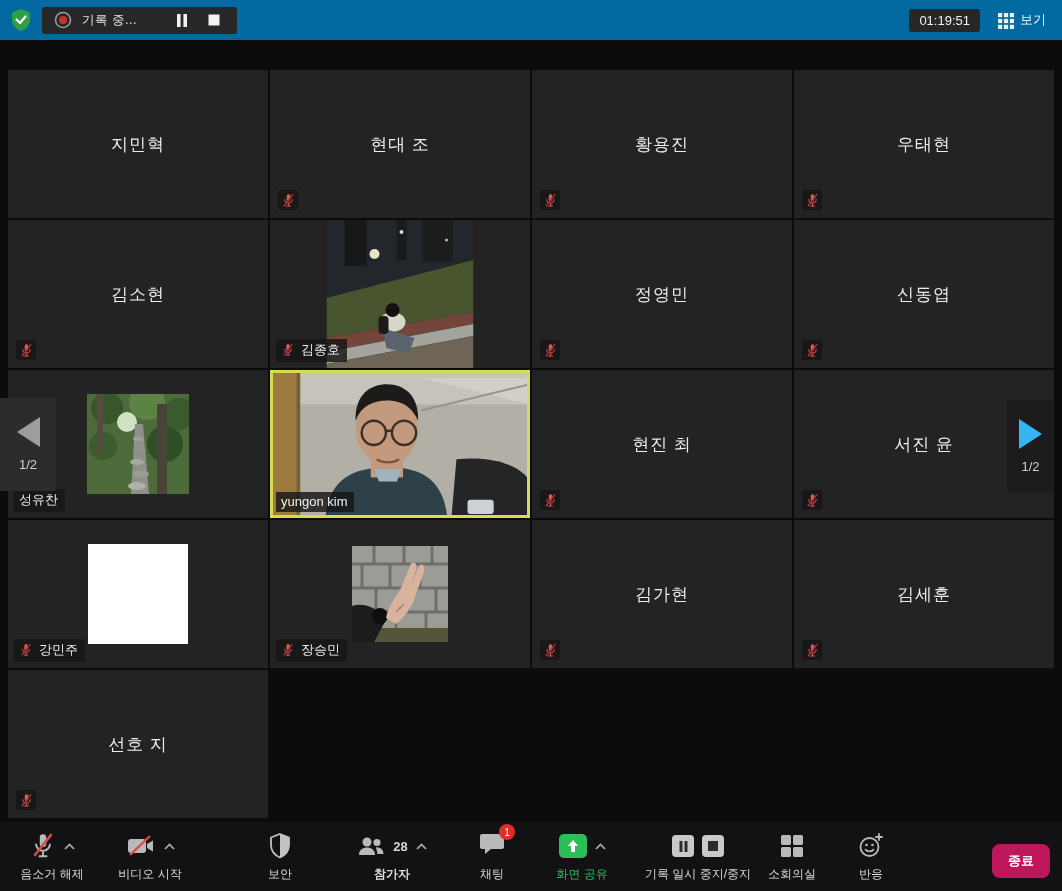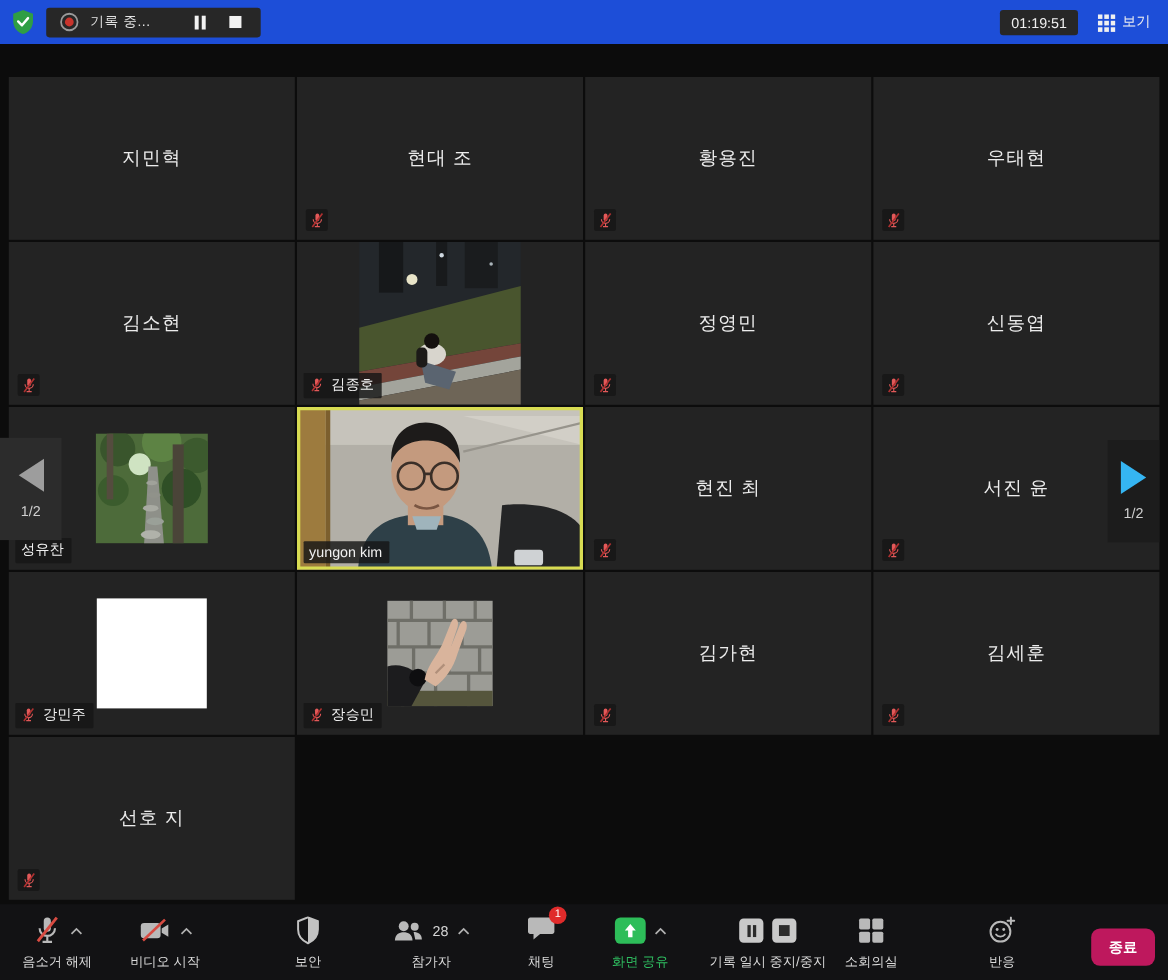--- a/index.html
+++ b/index.html
@@ -1,21 +1,21 @@
 <!DOCTYPE html>
 <html><head>
 <meta charset="utf-8">
 <style>
   * { margin:0; padding:0; box-sizing:border-box; }
   html,body { width:1062px; height:891px; background:#0c0c0c; overflow:hidden;
               font-family:"Liberation Sans", sans-serif; }
   body { position:relative; color:#e6e6e6; }
 
   
-  .topbar { position:absolute; top:0; left:0; width:100%; height:40px; background:#1d4ed8;
+  .topbar { position:absolute; top:0; left:0; width:100%; height:40px; background:#0369a1;
             display:flex; align-items:center; }
   .shield-btn { margin-left:8px; width:26px; height:26px; display:flex; align-items:center; justify-content:center; cursor:pointer; }
   .rec-pill { margin-left:8px; height:27px; background:#272727; border-radius:3px;
               display:flex; align-items:center; padding:0 12px; gap:10px; }
   .rec-pill .rec-label { font-size:12.5px; color:#e3e3e3; letter-spacing:.5px; }
   .rec-ctrl { width:22px; height:22px; display:flex; align-items:center; justify-content:center; cursor:pointer; }
   .pill-gap { width:14px; }
   .topbar-right { margin-left:auto; display:flex; align-items:center; gap:12px; margin-right:10px; }
   .timer-box { background:#272727; border-radius:3px; padding:4px 10px; font-size:13px; color:#f0f0f0; }
   .view-btn { display:flex; align-items:flex-end; gap:6px; font-size:13px; color:#f0f0f0; cursor:pointer; padding:4px 6px; }
@@ -418,21 +418,21 @@
   <div class="tb-item" style="left:248px; width:64px;">
     <div class="tb-icon-row">
       <svg width="22" height="26" viewBox="0 0 22 26">
         <path d="M11 1 L20 4.5 V12 C20 18.5 15.5 22.5 11 24.5 C6.5 22.5 2 18.5 2 12 V4.5 Z" fill="none" stroke="#c2c2c2" stroke-width="1.8"></path>
         <path d="M11 1 L20 4.5 V12 C20 18.5 15.5 22.5 11 24.5 Z" fill="#c2c2c2"></path>
       </svg>
     </div>
     <div class="tb-label">보안</div>
   </div>
 
-  <div class="tb-item" style="left:340px; width:104px;">
+  <div class="tb-item" style="left:340px; width:104px;font-weight:bold;">
     <div class="tb-icon-row">
       <svg width="28" height="24" viewBox="0 0 28 24">
         <circle cx="10" cy="8" r="4.5" fill="#b9b9b9"></circle>
         <path d="M2 21 C2 15.5 6 13.5 10 13.5 C14 13.5 18 15.5 18 21 Z" fill="#b9b9b9"></path>
         <circle cx="20" cy="8.5" r="3.6" fill="#b9b9b9"></circle>
         <path d="M19 13.2 C23 13.2 26.5 15.2 26.5 20 L20.5 20" fill="#b9b9b9"></path>
       </svg>
       <span class="count-text">28</span>
       <span class="chev">
         <svg width="11" height="7" viewBox="0 0 11 7">
@@ -495,21 +495,21 @@
           <rect x="1" y="1" width="10" height="10" rx="1.5"></rect>
             <rect x="13" y="1" width="10" height="10" rx="1.5"></rect>
           <rect x="1" y="13" width="10" height="10" rx="1.5"></rect>
             <rect x="13" y="13" width="10" height="10" rx="1.5"></rect>
         </g>
       </svg>
     </div>
     <div class="tb-label">소회의실</div>
   </div>
 
-  <div class="tb-item" style="left:882px; width:58px;">
+  <div class="tb-item" style="left:842px; width:58px;">
     <div class="tb-icon-row">
       <svg width="26" height="26" viewBox="0 0 26 26">
         <circle cx="11.5" cy="14" r="9" fill="none" stroke="#b9b9b9" stroke-width="1.8"></circle>
         <circle cx="8.5" cy="12" r="1.3" fill="#b9b9b9"></circle>
           <circle cx="14.5" cy="12" r="1.3" fill="#b9b9b9"></circle>
         <path d="M7.5 16.5 C9 19 14 19 15.5 16.5" stroke="#b9b9b9" stroke-width="1.6" fill="none" stroke-linecap="round"></path>
         <path d="M21 1 v6 M18 4 h6" stroke="#b9b9b9" stroke-width="1.8" stroke-linecap="round"></path>
       </svg>
     </div>
     <div class="tb-label">반응</div>

